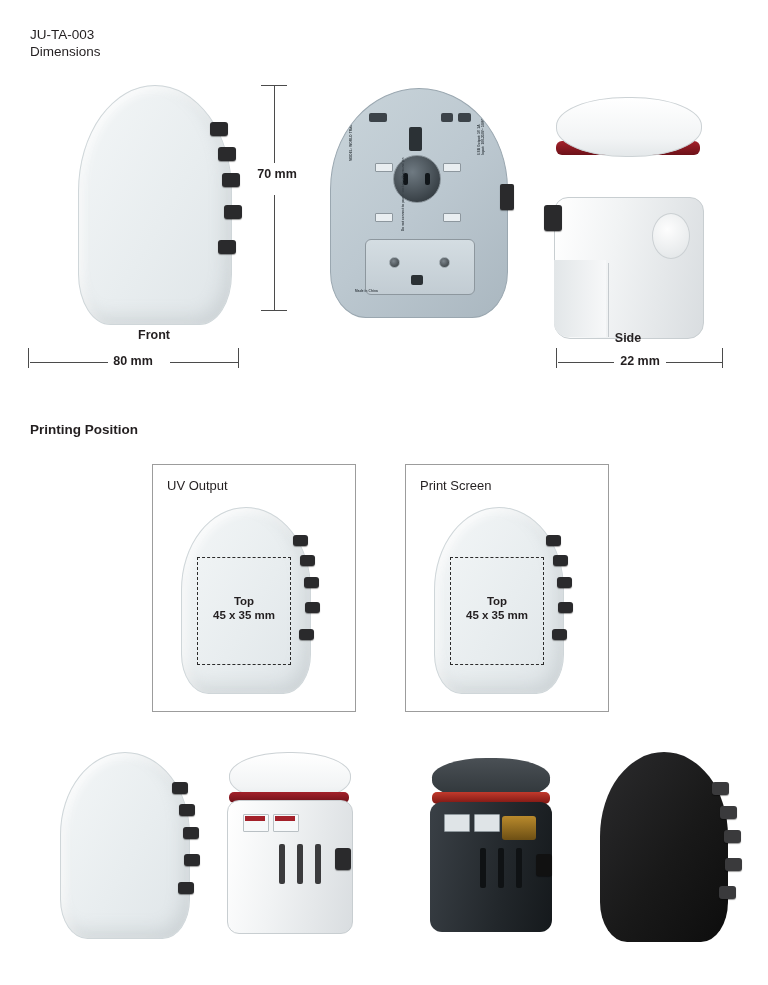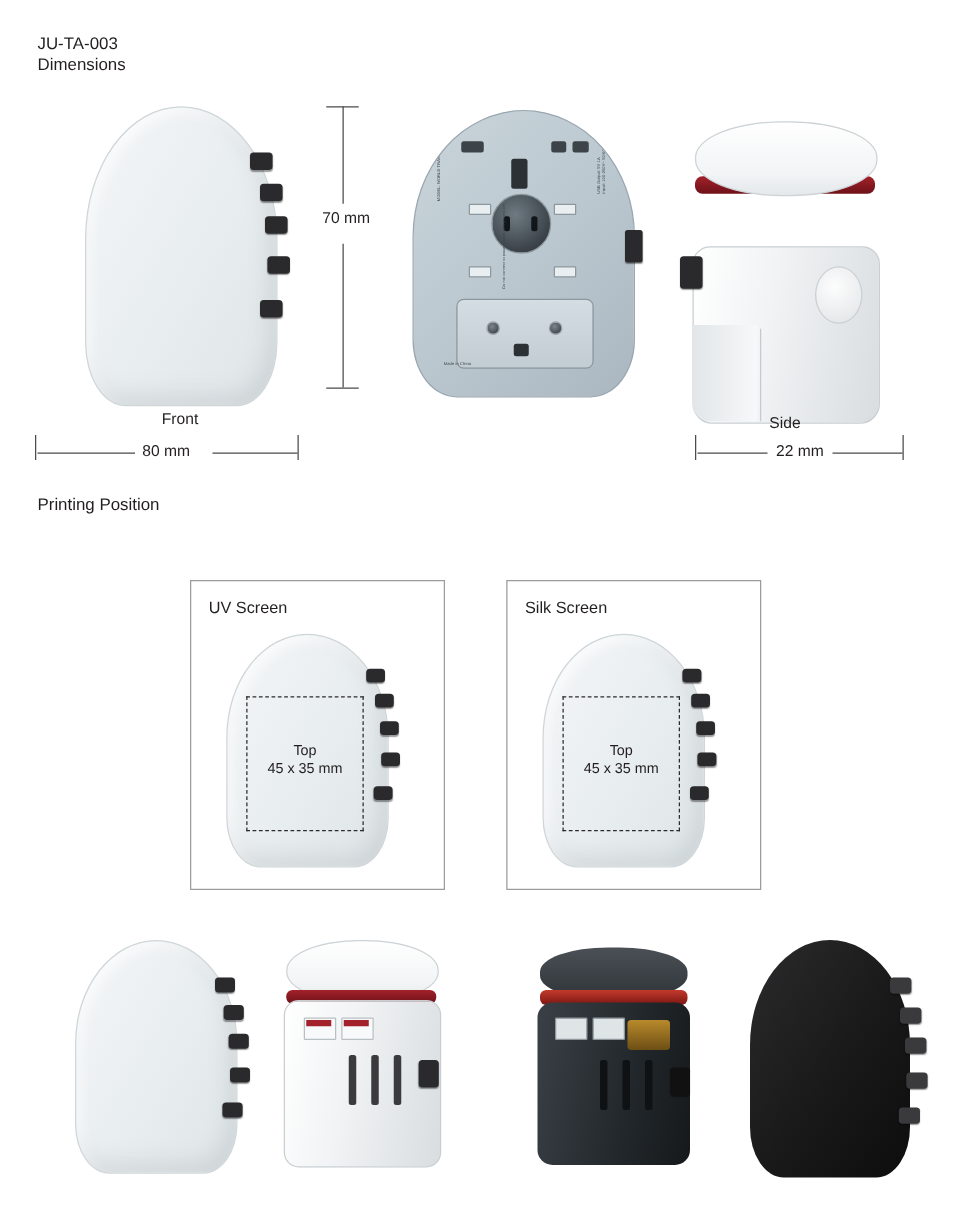--- a/index.html
+++ b/index.html
@@ -20,21 +20,21 @@
   .header {
     position: absolute;
     left: 30px;
     top: 26px;
     font-size: 13.5px;
     line-height: 17px;
     color: #231f20;
   }
 
   
-  .abs { position: absolute; }
+  .abs { position: absolute; font-weight: bold; }
   .caption {
     font-size: 12.5px;
     color: #231f20;
     text-align: center;
   }
   .dimlabel {
     font-size: 12.5px;
     color: #231f20;
     text-align: center;
   }
@@ -174,21 +174,21 @@
   }
 </style>
 </head>
 <body>
 
 <div class="header">
   <div>JU-TA-003</div>
   <div>Dimensions</div>
 </div>
 
-<div class="abs" style="left:68px; top:85px; width:170px; height:245px;">
+<div class="abs" style="left:78px; top:85px; width:170px; height:245px;">
   <div class="body-front" style="position:absolute; left:0; top:0; width:152px; height:238px;"></div>
 
   <div class="tab" style="left:132px; top:37px; width:18px; height:14px;"></div>
   <div class="tab" style="left:140px; top:62px; width:18px; height:14px;"></div>
   <div class="tab" style="left:144px; top:88px; width:18px; height:14px;"></div>
   <div class="tab" style="left:146px; top:120px; width:18px; height:14px;"></div>
   <div class="tab" style="left:140px; top:155px; width:18px; height:14px;"></div>
   <div class="caption abs" style="left:0; top:243px; width:152px;">Front</div>
 </div>
 
@@ -265,43 +265,43 @@
 </div>
 
 <div class="abs" style="left:556px; top:348px; width:168px; height:26px;">
   <div class="dim-cap" style="left:0; top:0; width:1px; height:20px;"></div>
   <div class="dim-h-line" style="left:2px; top:14px; width:56px;"></div>
   <div class="dimlabel abs" style="left:49px; top:6px; width:70px;">22 mm</div>
   <div class="dim-h-line" style="left:110px; top:14px; width:56px;"></div>
   <div class="dim-cap" style="left:166px; top:0; width:1px; height:20px;"></div>
 </div>
 
-<div class="abs" style="left:30px; top:396px; font-size:13.5px;">Printing Position</div>
+<div class="abs" style="left:30px; top:422px; font-size:13.5px;">Printing Position</div>
 
 <div class="print-box" style="left:152px; top:464px; width:202px; height:246px;">
-  <div class="print-title" style="left:14px; top:13px;">UV Screen</div>
+  <div class="print-title" style="left:14px; top:13px;">UV Output</div>
 
   <div class="abs" style="left:28px; top:42px; width:160px; height:190px;">
     <div class="body-front" style="position:absolute; left:0; top:0; width:128px; height:185px;"></div>
     <div class="tab" style="left:112px; top:28px; width:15px; height:11px;"></div>
     <div class="tab" style="left:119px; top:48px; width:15px; height:11px;"></div>
     <div class="tab" style="left:123px; top:70px; width:15px; height:11px;"></div>
     <div class="tab" style="left:124px; top:95px; width:15px; height:11px;"></div>
     <div class="tab" style="left:118px; top:122px; width:15px; height:11px;"></div>
     <div class="print-area" style="left:16px; top:50px; width:92px; height:106px;">
       <div class="print-area-label" style="top:36px;">
         <div>Top</div>
         <div>45 x 35 mm</div>
       </div>
     </div>
   </div>
 </div>
 
 <div class="print-box" style="left:405px; top:464px; width:202px; height:246px;">
-  <div class="print-title" style="left:14px; top:13px;">Silk Screen</div>
+  <div class="print-title" style="left:14px; top:13px;">Print Screen</div>
   <div class="abs" style="left:28px; top:42px; width:160px; height:190px;">
     <div class="body-front" style="position:absolute; left:0; top:0; width:128px; height:185px;"></div>
     <div class="tab" style="left:112px; top:28px; width:15px; height:11px;"></div>
     <div class="tab" style="left:119px; top:48px; width:15px; height:11px;"></div>
     <div class="tab" style="left:123px; top:70px; width:15px; height:11px;"></div>
     <div class="tab" style="left:124px; top:95px; width:15px; height:11px;"></div>
     <div class="tab" style="left:118px; top:122px; width:15px; height:11px;"></div>
     <div class="print-area" style="left:16px; top:50px; width:92px; height:106px;">
       <div class="print-area-label" style="top:36px;">
         <div>Top</div>

